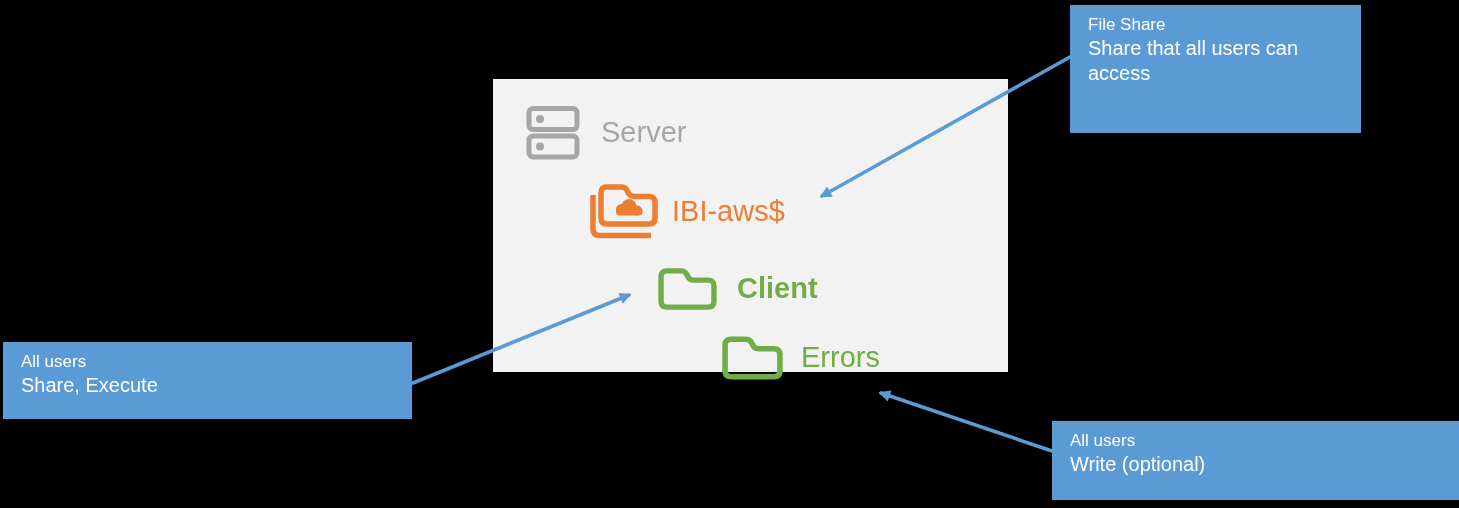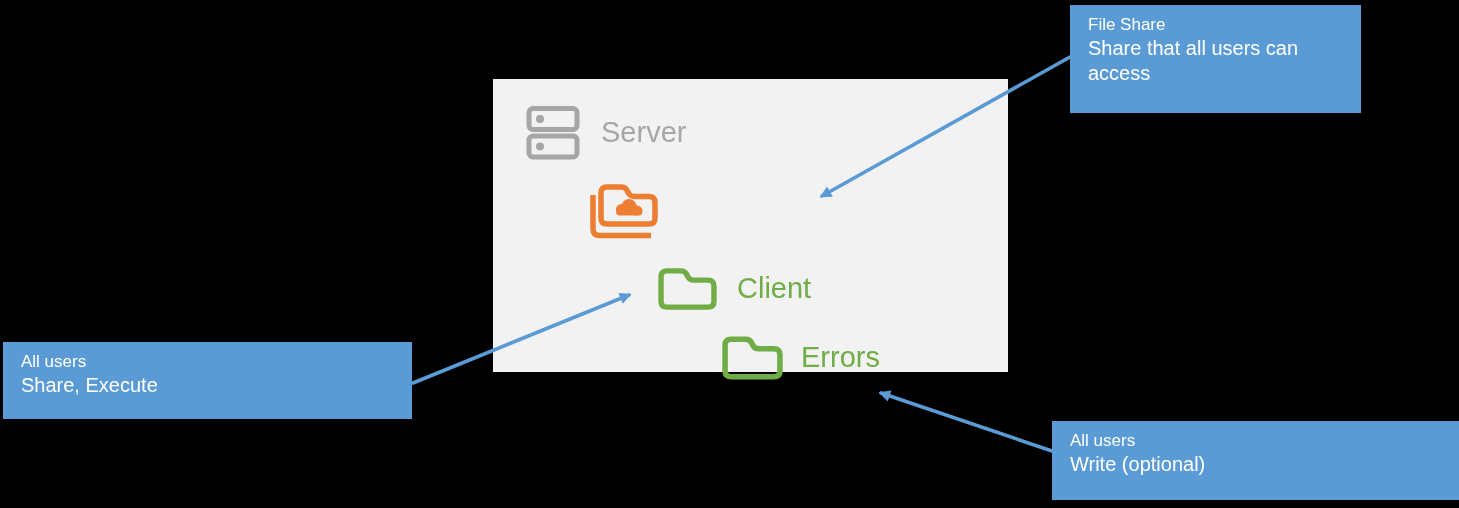--- a/index.html
+++ b/index.html
@@ -26,33 +26,33 @@
     background:var(--panel);
   }
   .row{position:absolute;display:flex;align-items:center;}
   .row .label{font-size:29px;white-space:nowrap;}
   #row-server{left:33px;top:26px;}
   #row-share{left:96px;top:100px;}
   #row-client{left:164px;top:185px;}
   #row-errors{left:228px;top:253px;text-align:right;}
   .label-server{color:var(--server-gray);margin-left:21px;}
   .label-share{color:var(--share-orange);margin-left:14px;}
-  .label-client{color:var(--folder-green);margin-left:19px;}
+  .label-client{color:var(--folder-green);margin-left:19px;font-weight:bold;}
   .label-errors{color:var(--folder-green);margin-left:17px;}
 
   .callout{
     position:absolute;
     background:var(--callout);
     color:var(--callout-text);
     box-sizing:border-box;
     padding:9px 18px;
   }
   .callout .title{font-size:17px;line-height:22px;}
   .callout .body{font-size:20px;line-height:25px;}
-  #callout-file-share{left:1070px;top:5px;width:291px;height:108px;}
+  #callout-file-share{left:1070px;top:5px;width:291px;height:128px;}
   #callout-read-execute{left:3px;top:342px;width:409px;height:77px;}
   #callout-write-optional{left:1052px;top:421px;width:407px;height:79px;}
 
   .arrows{position:absolute;left:0;top:0;pointer-events:none;}
   .arrow-line{stroke:var(--arrow);stroke-width:3.6;stroke-linecap:round;}
   .icon{display:block;flex:0 0 auto;}
 </style>
 </head>
 <body>
 
@@ -80,20 +80,21 @@
         <g transform="translate(8,1)">
           <path d="M10 7 H24 Q28.5 7 30 10.2 L31.5 13.2 Q33 16.4 37.5 16.4 H52 Q58 16.4 58 22.4 V38 Q58 44 52 44 H10 Q4 44 4 38 V13 Q4 7 10 7 Z" fill="none" stroke="#ED7D31" stroke-width="5.5" stroke-linejoin="round"></path>
           <g fill="#ED7D31">
             <circle cx="24.5" cy="29.5" r="5.5"></circle>
             <circle cx="32" cy="26.5" r="7.5"></circle>
             <circle cx="40" cy="30.5" r="5"></circle>
             <rect x="19" y="27" width="26.5" height="8.5" rx="4"></rect>
           </g>
         </g>
       </svg>
+      <span class="label label-share">IBI-aws$</span>
     </div>
 
     <div class="row" id="row-client">
       <svg class="icon" width="61" height="49" viewBox="0 0 62 50" aria-hidden="true">
         <path d="M10 7 H24 Q28.5 7 30 10.2 L31.5 13.2 Q33 16.4 37.5 16.4 H52 Q58 16.4 58 22.4 V38 Q58 44 52 44 H10 Q4 44 4 38 V13 Q4 7 10 7 Z" fill="none" stroke="#70AD47" stroke-width="5.5" stroke-linejoin="round"></path>
       </svg>
       <span class="label label-client">Client</span>
     </div>
 
     <div class="row" id="row-errors">

